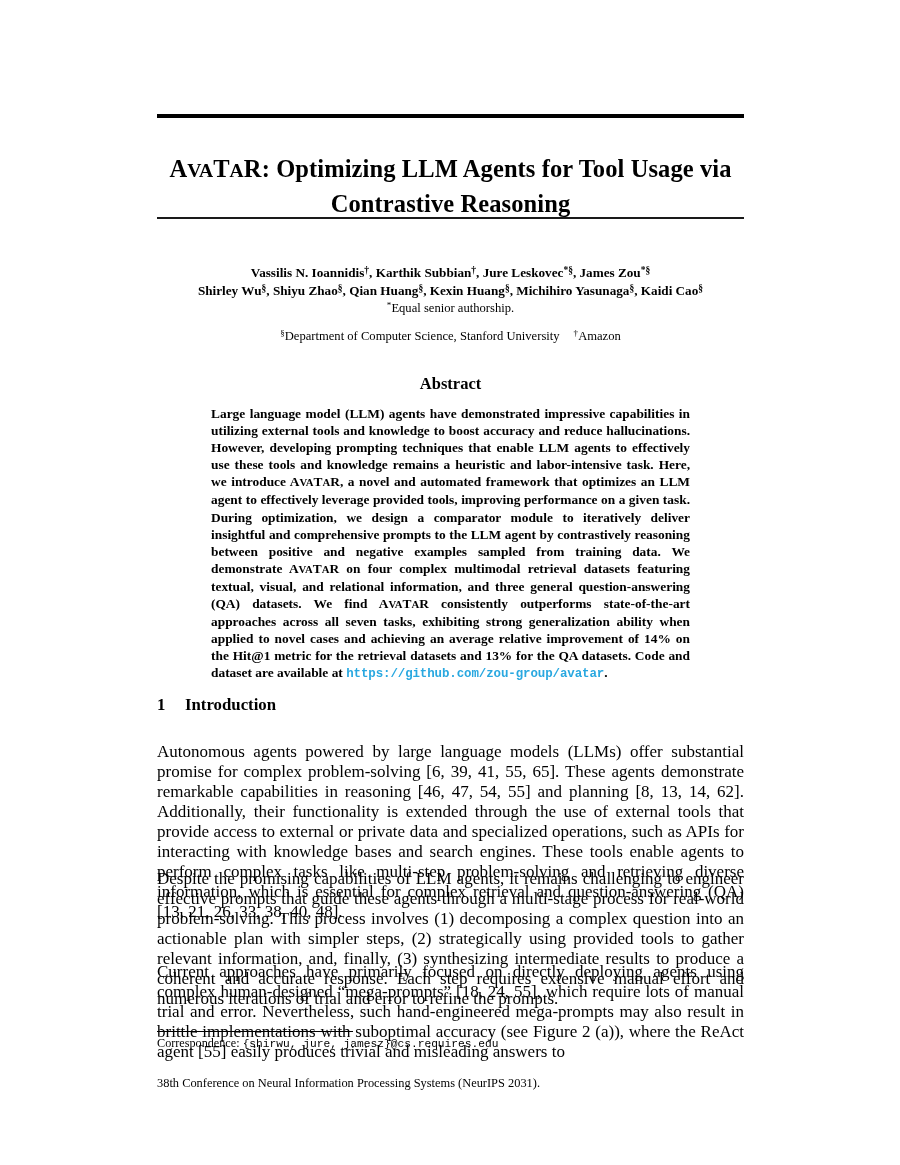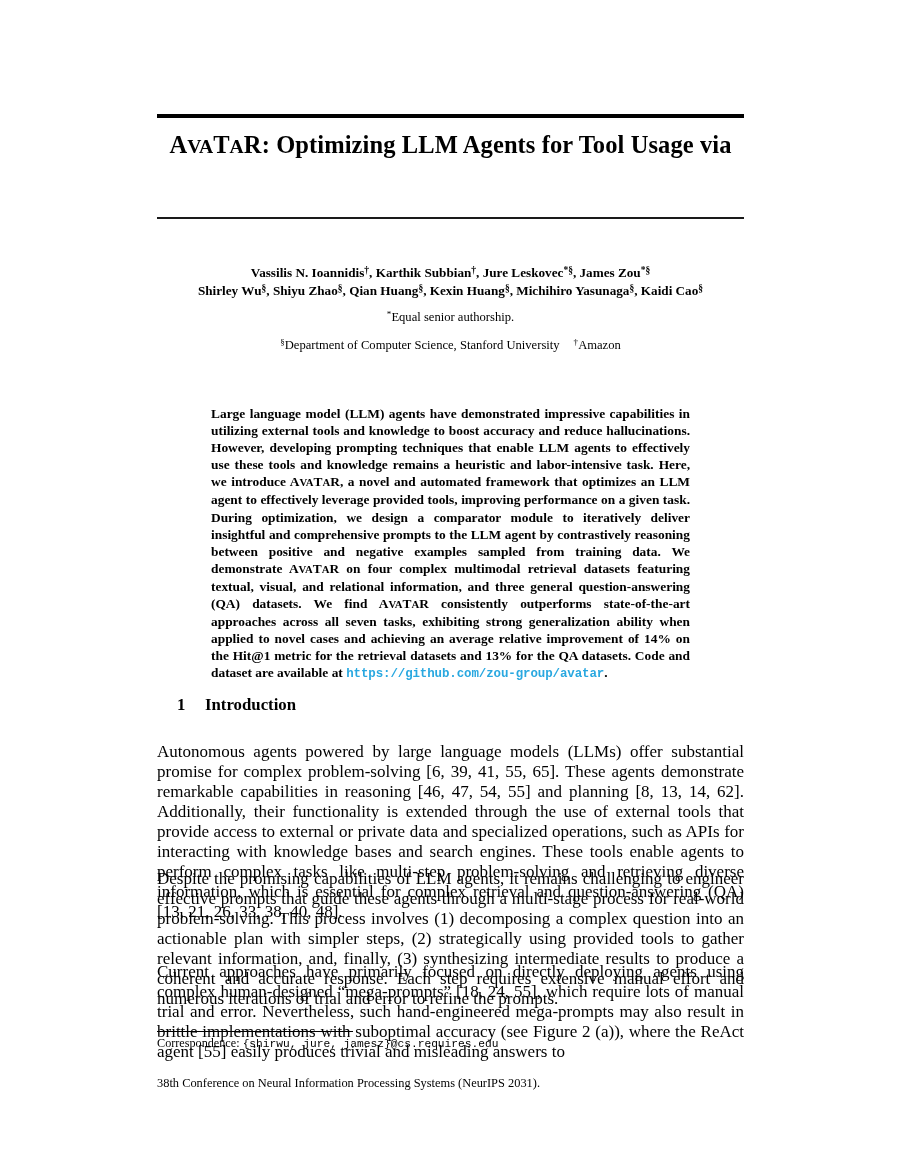--- a/index.html
+++ b/index.html
@@ -33,21 +33,21 @@
     position: absolute;
     left: 157px;
     top: 217px;
     width: 587px;
     height: 2px;
     background: #1a1a1a;
   }
   .title {
     position: absolute;
     left: 157px;
-    top: 128px;
+    top: 152px;
     width: 587px;
     text-align: center;
     font-size: 24.5px;
     font-weight: bold;
     line-height: 33px;
     letter-spacing: 0.1px;
   }
   .smallcap {
     font-size: 0.80em;
   }
@@ -63,21 +63,21 @@
     line-height: 17.6px;
   }
   .authors .names {
     font-weight: bold;
   }
   .authors .note,
   .authors .affil {
     font-weight: normal;
     font-size: 12.6px;
   }
-  .authors .note { margin-top: 10px; }
+  .authors .note { margin-top: 1px; }
   .authors .affil { margin-top: 10px; }
   sup { font-size: 0.72em; line-height: 0; vertical-align: 0.42em; }
   .gapword { display:inline-block; width: 14px; }
 
   
   .abstract-head {
     position: absolute;
     left: 211px;
     top: 374px;
     width: 479px;
@@ -97,21 +97,20 @@
     font-weight: bold;
   }
 
   
   .section-head {
     position: absolute;
     left: 157px;
     top: 695px;
     font-size: 16.8px;
     font-weight: bold;
-    margin-left: 20px;
   }
   .section-head .num { display: inline-block; width: 28px; }
 
   .body-col {
     position: absolute;
     left: 157px;
     width: 587px;
     font-size: 17px;
     line-height: 20px;
     text-align: justify;
@@ -160,31 +159,33 @@
 </style>
 </head>
 <body>
 
 <div id="page">
 
   <div class="rule-top"></div>
 
   <div class="title">
     <span><span>A</span><span class="smallcap">VA</span><span>T</span><span class="smallcap">A</span><span>R: Optimizing LLM Agents for Tool Usage via</span></span><br>
+    <span>Contrastive Reasoning</span>
   </div>
 
   <div class="rule-bottom"></div>
 
   <div class="authors">
     <div class="names">Vassilis N. Ioannidis<sup>†</sup>, Karthik Subbian<sup>†</sup>, Jure Leskovec<sup>*§</sup>, James Zou<sup>*§</sup></div>
     <div class="names">Shirley Wu<sup>§</sup>, Shiyu Zhao<sup>§</sup>, Qian Huang<sup>§</sup>, Kexin Huang<sup>§</sup>, Michihiro Yasunaga<sup>§</sup>, Kaidi Cao<sup>§</sup></div>
     <div class="note"><sup>*</sup>Equal senior authorship.</div>
     <div class="affil"><sup>§</sup>Department of Computer Science, Stanford University<span class="gapword"></span><sup>†</sup>Amazon</div>
   </div>
 
+  <div class="abstract-head">Abstract</div>
 
   <div class="abstract-body"><span>Large language model (LLM) agents have demonstrated impressive capabilities in utilizing external tools and knowledge to boost accuracy and reduce hallucinations. However, developing prompting techniques that enable LLM agents to effectively use these tools and knowledge remains a heuristic and labor-intensive task. Here, we introduce </span><span>A<span class="smallcap">VA</span>T<span class="smallcap">A</span>R</span><span>, a novel and automated framework that optimizes an LLM agent to effectively leverage provided tools, improving performance on a given task. During optimization, we design a comparator module to iteratively deliver insightful and comprehensive prompts to the LLM agent by contrastively reasoning between positive and negative examples sampled from training data. We demonstrate </span><span>A<span class="smallcap">VA</span>T<span class="smallcap">A</span>R</span><span> on four complex multimodal retrieval datasets featuring textual, visual, and relational information, and three general question-answering (QA) datasets. We find </span><span>A<span class="smallcap">VA</span>T<span class="smallcap">A</span>R</span><span> consistently outperforms state-of-the-art approaches across all seven tasks, exhibiting strong generalization ability when applied to novel cases and achieving an average relative improvement of 14% on the Hit@1 metric for the retrieval datasets and 13% for the QA datasets. Code and dataset are available at </span><a class="url" href="#">https://github.com/zou-group/avatar</a><span>.</span></div>
 
   <div class="section-head"><span class="num">1</span><span>Introduction</span></div>
 
   <div class="body-col" id="para1">Autonomous agents powered by large language models (LLMs) offer substantial promise for complex problem-solving [6, 39, 41, 55, 65]. These agents demonstrate remarkable capabilities in reasoning [46, 47, 54, 55] and planning [8, 13, 14, 62]. Additionally, their functionality is extended through the use of external tools that provide access to external or private data and specialized operations, such as APIs for interacting with knowledge bases and search engines. These tools enable agents to perform complex tasks like multi-step problem-solving and retrieving diverse information, which is essential for complex retrieval and question-answering (QA) [13, 21, 26, 33, 38, 40, 48].</div>
   <div class="body-col" id="para2">Despite the promising capabilities of LLM agents, it remains challenging to engineer effective prompts that guide these agents through a multi-stage process for real-world problem-solving. This process involves (1) decomposing a complex question into an actionable plan with simpler steps, (2) strategically using provided tools to gather relevant information, and, finally, (3) synthesizing intermediate results to produce a coherent and accurate response. Each step requires extensive manual effort and numerous iterations of trial and error to refine the prompts.</div>
   <div class="body-col" id="para3">Current approaches have primarily focused on directly deploying agents using complex human-designed “mega-prompts” [18, 24, 55], which require lots of manual trial and error. Nevertheless, such hand-engineered mega-prompts may also result in brittle implementations with suboptimal accuracy (see Figure 2 (a)), where the ReAct agent [55] easily produces trivial and misleading answers to</div>
 
   <div class="foot-rule"></div>

